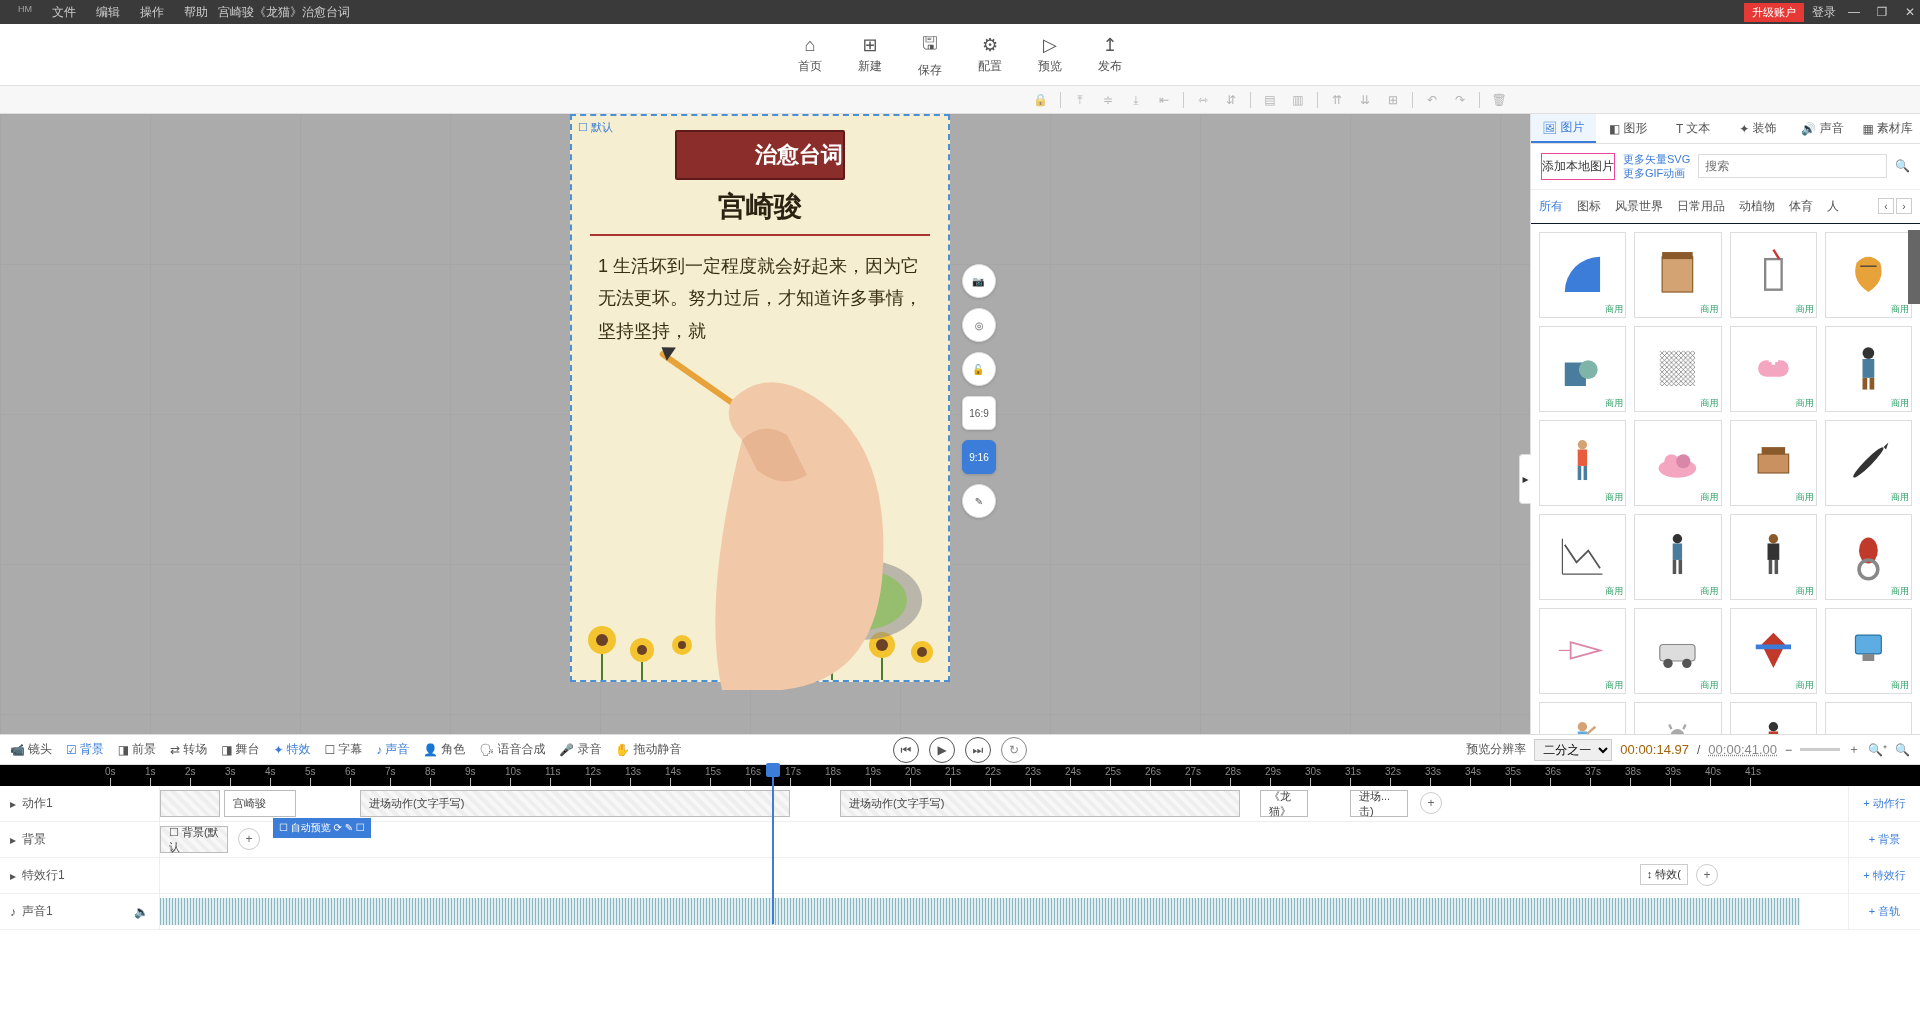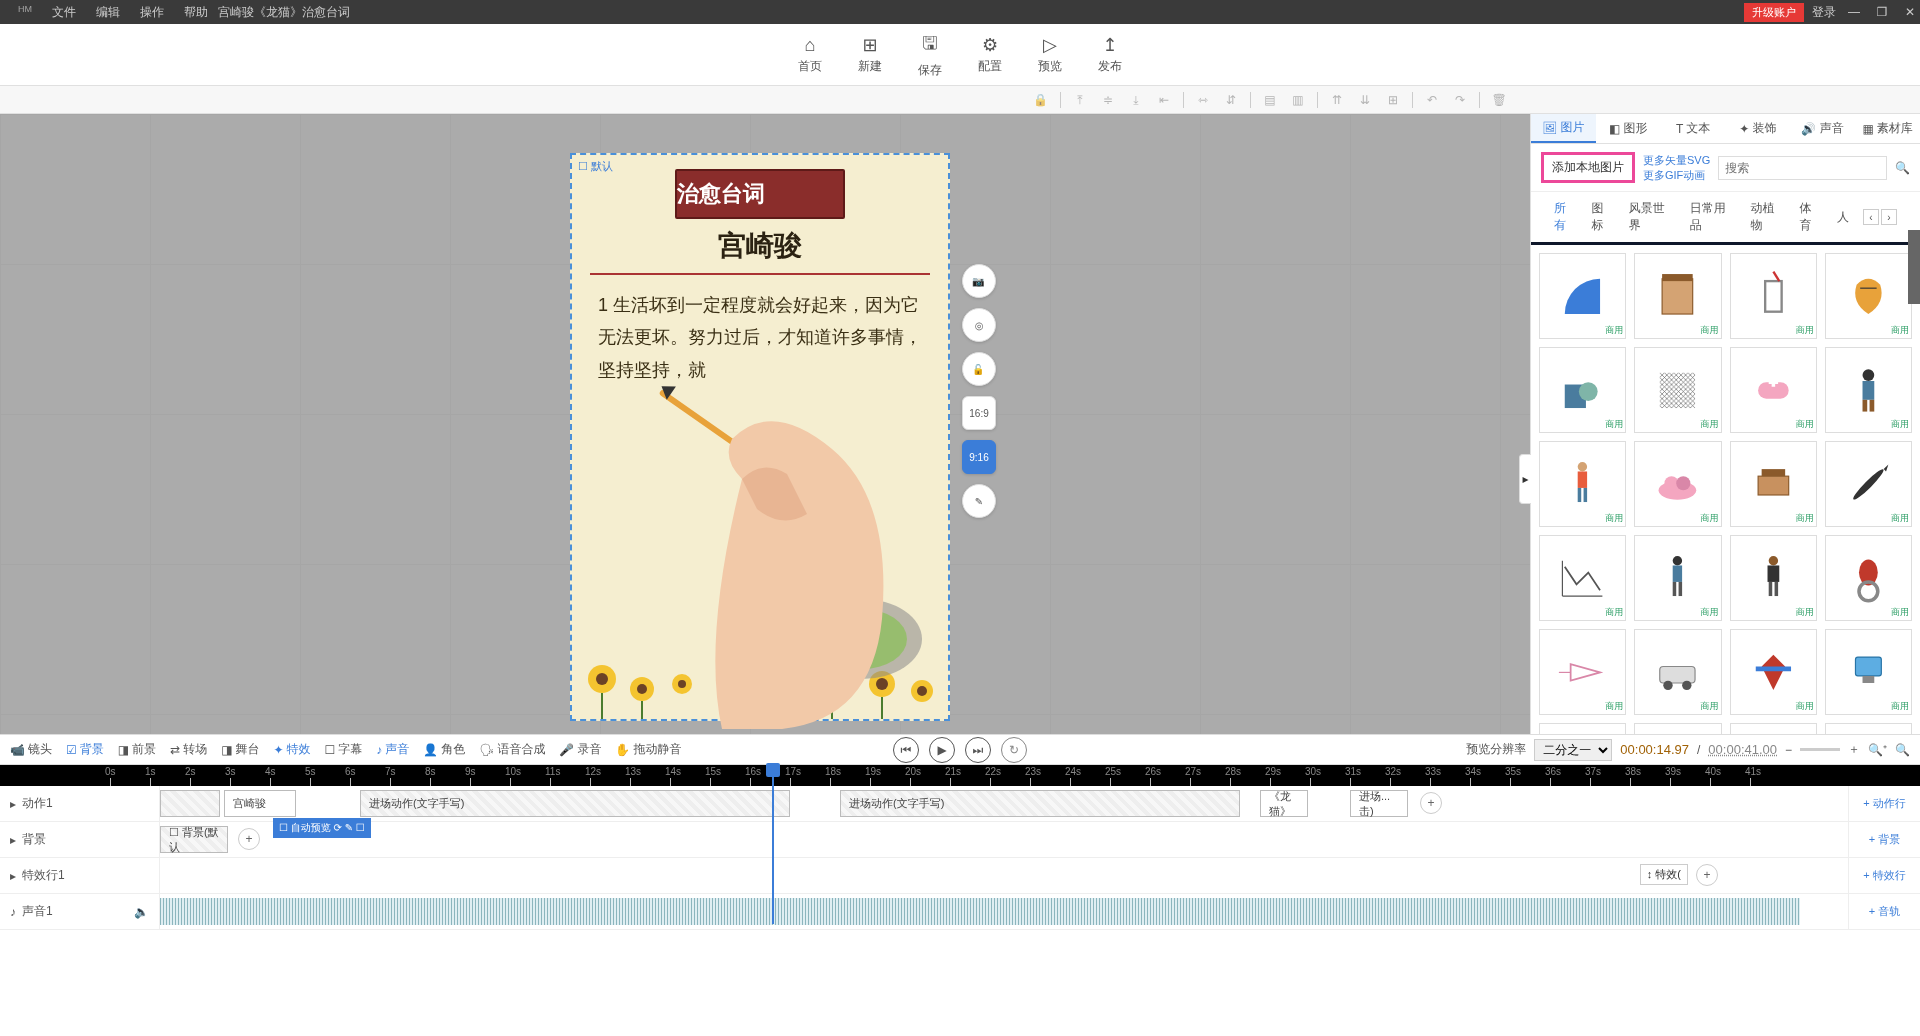--- a/index.html
+++ b/index.html
@@ -23,46 +23,46 @@
 
 .sec-toolbar { height: 28px; background: #f7f7f7; border-bottom: 1px solid #e0e0e0; display: flex; align-items: center; justify-content: flex-end; padding: 0 12px; gap: 10px; color: #888; position: relative; }
 .sec-toolbar .sec-icon { width: 18px; text-align: center; cursor: pointer; opacity: 0.6; }
 .sec-toolbar .divider { width: 1px; height: 16px; background: #ccc; }
 
 
 .workspace { display: flex; height: 620px; }
 .canvas-area { flex: 1; background: #ababab; position: relative; overflow: hidden; }
 .canvas-grid { position: absolute; inset: 0; background-image: linear-gradient(#999 1px, transparent 1px), linear-gradient(90deg, #999 1px, transparent 1px); background-size: 150px 150px; opacity: 0.25; }
 
-.canvas-frame { position: absolute; left: 570px; top: 0; width: 380px; height: 568px; border: 2px dashed #4a90d9; background: #f5eed0; margin-top: 39px; }
+.canvas-frame { position: absolute; left: 570px; top: 0; width: 380px; height: 568px; border: 2px dashed #4a90d9; background: #f5eed0; }
 .canvas-frame .def-tag { position: absolute; left: 6px; top: 4px; color: #3b7dd8; font-size: 11px; }
-.canvas-frame .banner { margin: 14px auto 8px; width: 170px; background: #8a2d2b; color: #fff; text-align: left; padding: 8px 0; font-size: 22px; font-weight: bold; border-radius: 2px; border: 2px solid #5e1a18;}
+.canvas-frame .banner { margin: 14px auto 8px; width: 170px; background: #8a2d2b; color: #fff; text-align: right; padding: 8px 0; font-size: 22px; font-weight: bold; border-radius: 2px; border: 2px solid #5e1a18;}
 .canvas-frame .author { text-align: center; font-size: 28px; font-weight: bold; color: #2b2212; margin-bottom: 8px;}
 .canvas-frame .hr { height: 2px; background: #a33; margin: 0 18px 14px; }
 .canvas-frame .body-text { padding: 0 26px; font-size: 18px; line-height: 1.8; color: #3a2f14; }
 .canvas-frame .hand { position: absolute; bottom: -20px; left: 60px; width: 320px; height: 380px; }
 .canvas-frame .flowers { position: absolute; bottom: 0; left: 0; right: 0; height: 90px; }
 
 .side-tools { position: absolute; left: 962px; top: 150px; display: flex; flex-direction: column; gap: 10px; }
 .side-tools .st { width: 34px; height: 34px; background: #fff; border-radius: 50%; border: 1px solid #ddd; display: flex; align-items: center; justify-content: center; cursor: pointer; box-shadow: 0 1px 3px rgba(0,0,0,0.15); font-size: 10px; color: #555;}
 .side-tools .st.rect { border-radius: 6px; }
 .side-tools .st.active { background: #3b7dd8; color: #fff; border-color: #3b7dd8;}
 
 
 .right-panel { width: 390px; background: #fff; border-left: 1px solid #e0e0e0; display: flex; flex-direction: column; }
 .right-panel .scrollbar-stub { position:absolute; right:0; top:116px; width:12px; height:74px; background:#666; border-radius:0;}
 .rp-tabs { display: flex; border-bottom: 1px solid #e0e0e0; height: 30px; position:relative; }
 .rp-tabs .rtab { flex: 1; display: flex; align-items: center; justify-content: center; gap: 3px; cursor: pointer; color: #555; font-size: 12px; }
 .rp-tabs .rtab.active { color: #3b7dd8; background: #eef5fd; border-bottom: 2px solid #3b7dd8; }
 .rp-top { display: flex; align-items: center; padding: 8px 10px; gap: 8px; border-bottom: 1px solid #eee; }
-.rp-top .add-local { border: 3px solid #ec4899; padding: 4px 8px; cursor: pointer; font-size: 12px;}
+.rp-top .add-local { border: 1px solid #ec4899; padding: 4px 0; cursor: pointer; font-size: 12px;}
 .rp-top .more-links { display: flex; flex-direction: column; font-size: 11px; color: #3b7dd8; line-height: 1.3;}
 .rp-top .search { flex: 1; }
 .rp-top .search input { width: 100%; border: 1px solid #ddd; padding: 4px 6px; font-size: 12px;}
-.rp-cats { display: flex; gap: 14px; padding: 8px 23px; border-bottom: 3px solid #0f172a; color: #555; align-items: center; font-size: 12px;}
+.rp-cats { display: flex; gap: 14px; padding: 8px 8px; border-bottom: 1px solid #0f172a; color: #555; align-items: center; font-size: 12px;}
 .rp-cats .cat.active { color: #3b7dd8; }
 .rp-cats .nav { margin-left: auto; display:flex; gap:2px;}
 .rp-cats .nav span { border:1px solid #ccc; width:16px; height:16px; display:flex; align-items:center; justify-content:center; font-size:10px;}
 .asset-grid { flex: 1; overflow: auto; padding: 8px; display: grid; grid-template-columns: repeat(4, 1fr); gap: 8px; }
 .asset { height: 86px; border: 1px solid #ddd; position: relative; display: flex; align-items: center; justify-content: center; background: #fff;}
 .asset .tag { position: absolute; right: 2px; bottom: 1px; font-size: 9px; color: #2a9d64; }
 .asset svg { max-width: 70%; max-height: 70%; }
 
 
 .timeline-bar { height: 30px; border-top: 1px solid #ddd; background: #fff; display: flex; align-items: center; padding: 0 10px; gap: 14px; color: #555;}

